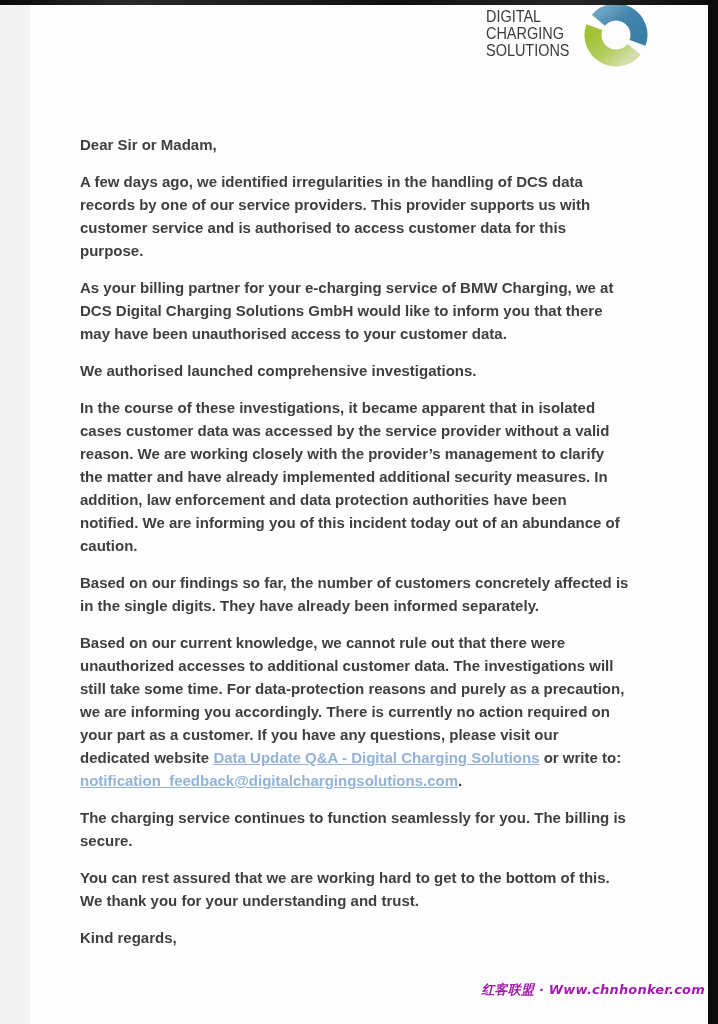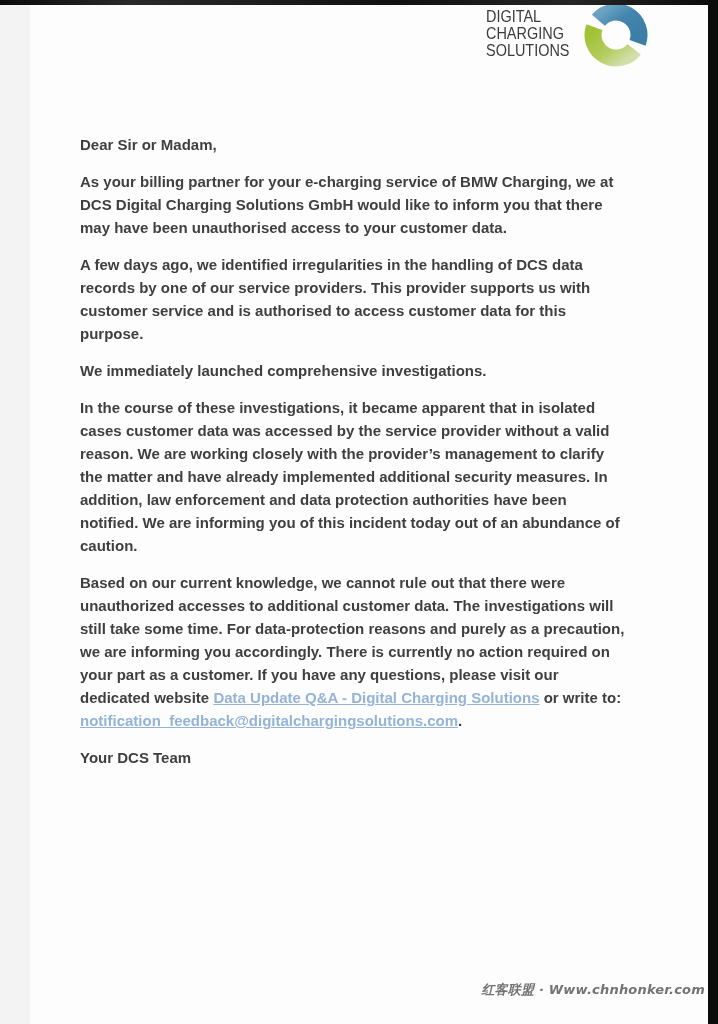--- a/index.html
+++ b/index.html
@@ -42,21 +42,21 @@
     color: #3f3f3f; font-size: 15px; line-height: 23px;
     text-align: left;
   }
   .content p { margin: 0 0 14px 0; font-weight: bold; }
   .content a.letter-link {
     color: #94b4d7; text-decoration: underline; cursor: pointer;
   }
   
   .watermark {
     position: absolute; top: 981px; right: 13px; z-index: 3;
-    color: #737373; font-size: 13px; font-style: italic; font-weight: bold;
+    color: #a21caf; font-size: 13px; font-style: italic; font-weight: bold;
     font-family: "DejaVu Sans", sans-serif;
     letter-spacing: 0.2px; white-space: nowrap;
   }
 </style>
 </head>
 <body>
 
 <div class="top-edge"></div>
 <div class="left-shade"></div>
 
@@ -79,23 +79,26 @@
         <stop offset="1" stop-color="#d3dfab"></stop>
       </linearGradient>
     </defs>
     <path d="M 14.38 17.22 A 23 23 0 0 1 53.61 39.87" fill="none" stroke="url(#gBlue)" stroke-width="17"></path>
     <path d="M 10.39 24.13 A 23 23 0 0 0 50.12 46.16" fill="none" stroke="url(#gGreen)" stroke-width="17"></path>
   </svg>
 </div>
 
 <div class="content" id="letter-body">
     <p><span>Dear Sir or Madam,</span></p>
+    <p><span>A few days ago, we identified irregularities in the handling of DCS data records by one of our service providers. This provider supports us with customer service and is authorised to access customer data for this purpose.</span></p>
     <p><span>As your billing partner for your e-charging service of BMW Charging, we at DCS Digital Charging Solutions GmbH would like to inform you that there may have been unauthorised access to your customer data.</span></p>
-    <p><span>A few days ago, we identified irregularities in the handling of DCS data records by one of our service providers. This provider supports us with customer service and is authorised to access customer data for this purpose.</span></p>
-    <p><span>We immediately launched comprehensive investigations.</span></p>
+    <p><span>We authorised launched comprehensive investigations.</span></p>
     <p><span>In the course of these investigations, it became apparent that in isolated cases customer data was accessed by the service provider without a valid reason. We are working closely with the provider’s management to clarify the matter and have already implemented additional security measures. In addition, law enforcement and data protection authorities have been notified. We are informing you of this incident today out of an abundance of caution.</span></p>
+    <p><span>Based on our findings so far, the number of customers concretely affected is in the single digits. They have already been informed separately.</span></p>
     <p><span>Based on our current knowledge, we cannot rule out that there were unauthorized accesses to additional customer data. The investigations will still take some time. For data-protection reasons and purely as a precaution, we are informing you accordingly. There is currently no action required on your part as a customer. If you have any questions, please visit our dedicated website </span><a class="letter-link" href="#">Data Update Q&amp;A - Digital Charging Solutions</a><span> or write to: </span><a class="letter-link" href="#">notification_feedback@digitalchargingsolutions.com</a><span>.</span></p>
-    <p><span>Your DCS Team</span></p>
+    <p><span>The charging service continues to function seamlessly for you. The billing is secure.</span></p>
+    <p><span>You can rest assured that we are working hard to get to the bottom of this. We thank you for your understanding and trust.</span></p>
+    <p><span>Kind regards,</span></p>
   </div>
 
 <div class="watermark">红客联盟 · Www.chnhonker.com</div>
 
 <div class="right-edge"></div>
 
 </body></html>

